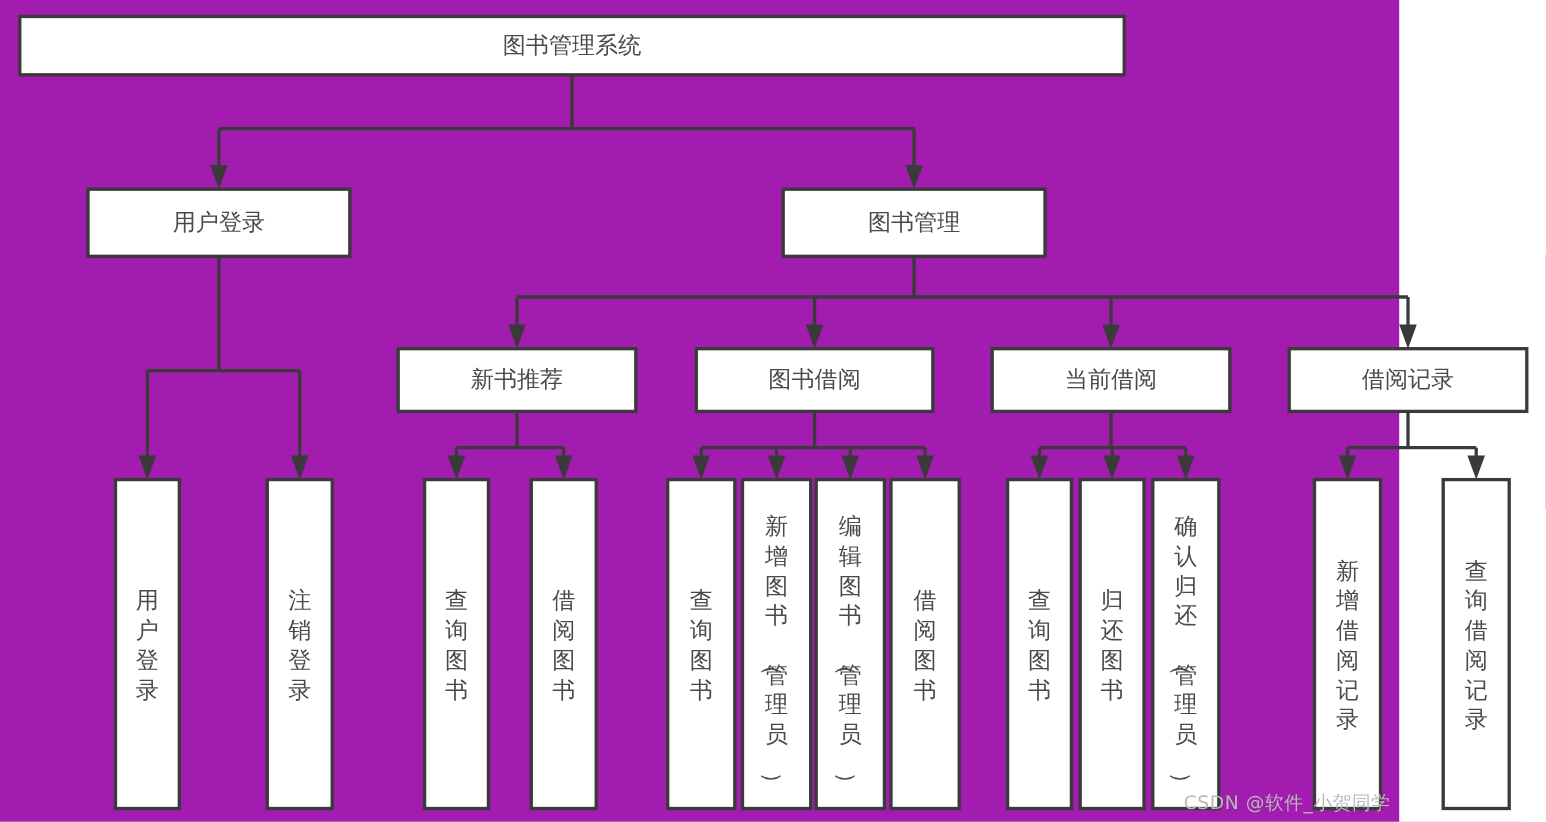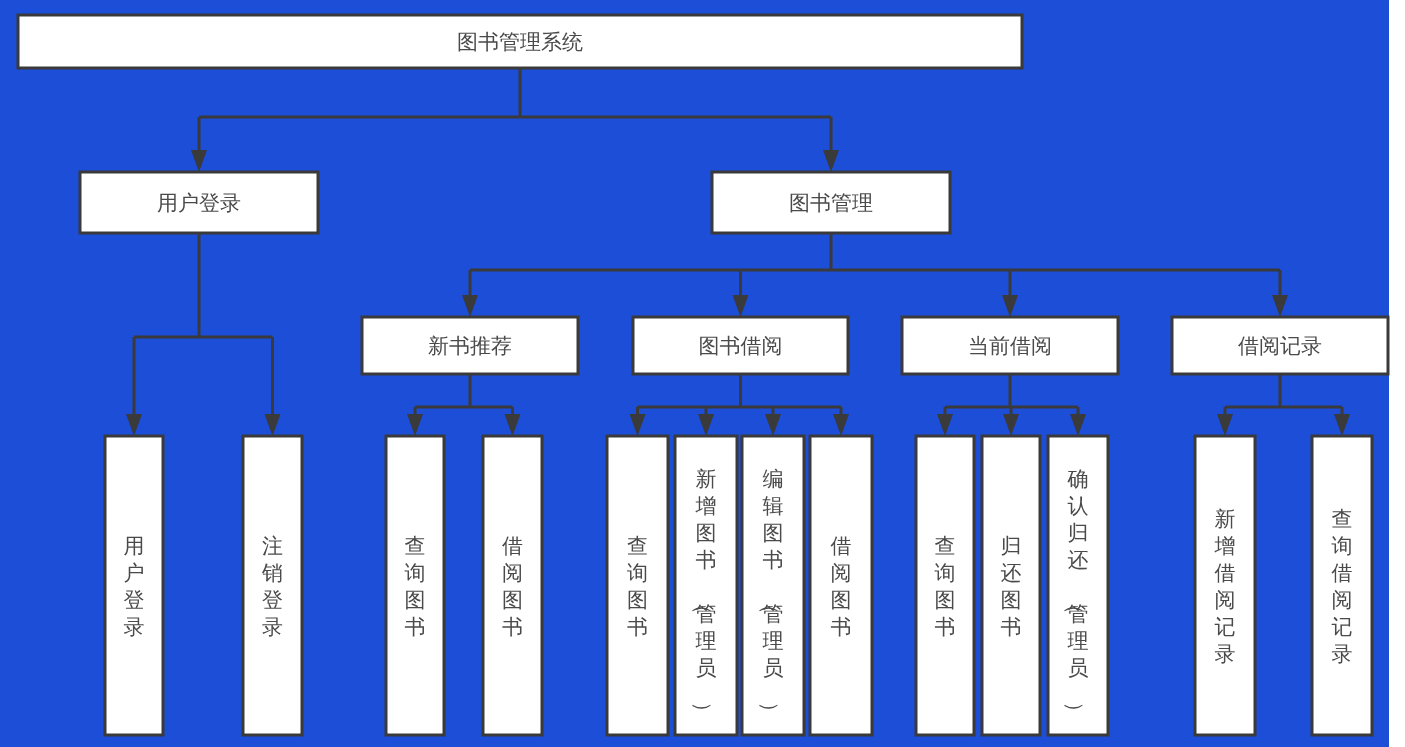--- a/index.html
+++ b/index.html
@@ -9,23 +9,23 @@
     background: #ffffff;
   }
   body {
     width: 1405px;
     height: 747px;
     overflow: hidden;
     font-family: "DejaVu Sans", "Liberation Sans", sans-serif;
   }
   #diagram-root {
     position: relative;
-    width: 1389px;
+    width: 1272px;
     height: 747px;
-    background: #1d4ed8;
+    background: #a21caf;
   }
   svg#flow-svg {
     position: absolute;
     top: 0;
     left: 0;
     width: 1405px;
     height: 747px;
     display: block;
   }
   .node-box {
@@ -219,14 +219,15 @@
           <rect x="1195" y="436" width="60" height="299" class="node-box"></rect>
           <text x="1225" y="526.1" class="node-label-v"><tspan x="1225" dy="0">新</tspan><tspan x="1225" dy="27">增</tspan><tspan x="1225" dy="27">借</tspan><tspan x="1225" dy="27">阅</tspan><tspan x="1225" dy="27">记</tspan><tspan x="1225" dy="27">录</tspan></text>
         </g>
         <g>
           <rect x="1312" y="436" width="60" height="299" class="node-box"></rect>
           <text x="1342" y="526.1" class="node-label-v"><tspan x="1342" dy="0">查</tspan><tspan x="1342" dy="27">询</tspan><tspan x="1342" dy="27">借</tspan><tspan x="1342" dy="27">阅</tspan><tspan x="1342" dy="27">记</tspan><tspan x="1342" dy="27">录</tspan></text>
         </g>
       </g>
   </svg>
 
+  <div class="watermark-text">CSDN @软件_小贺同学</div>
 
 </div>
 
 </body></html>

